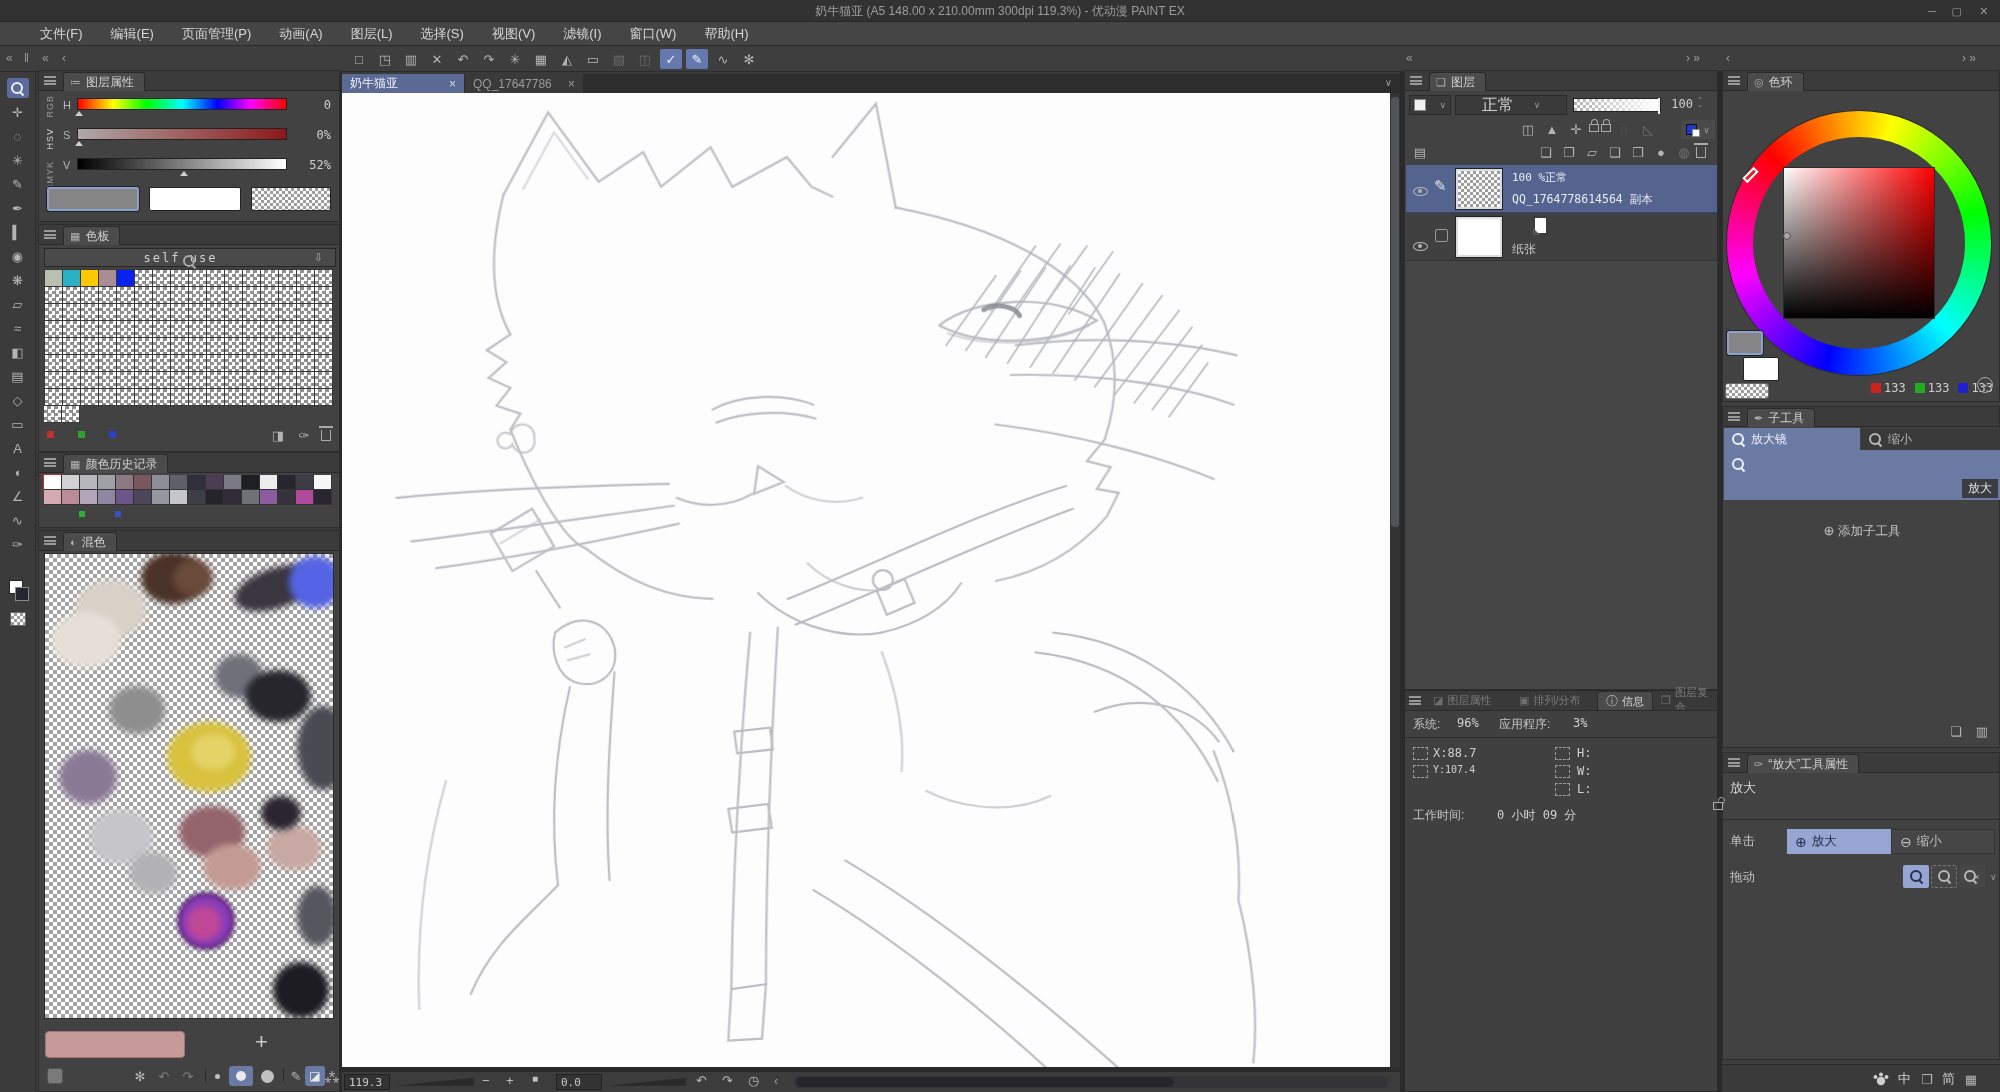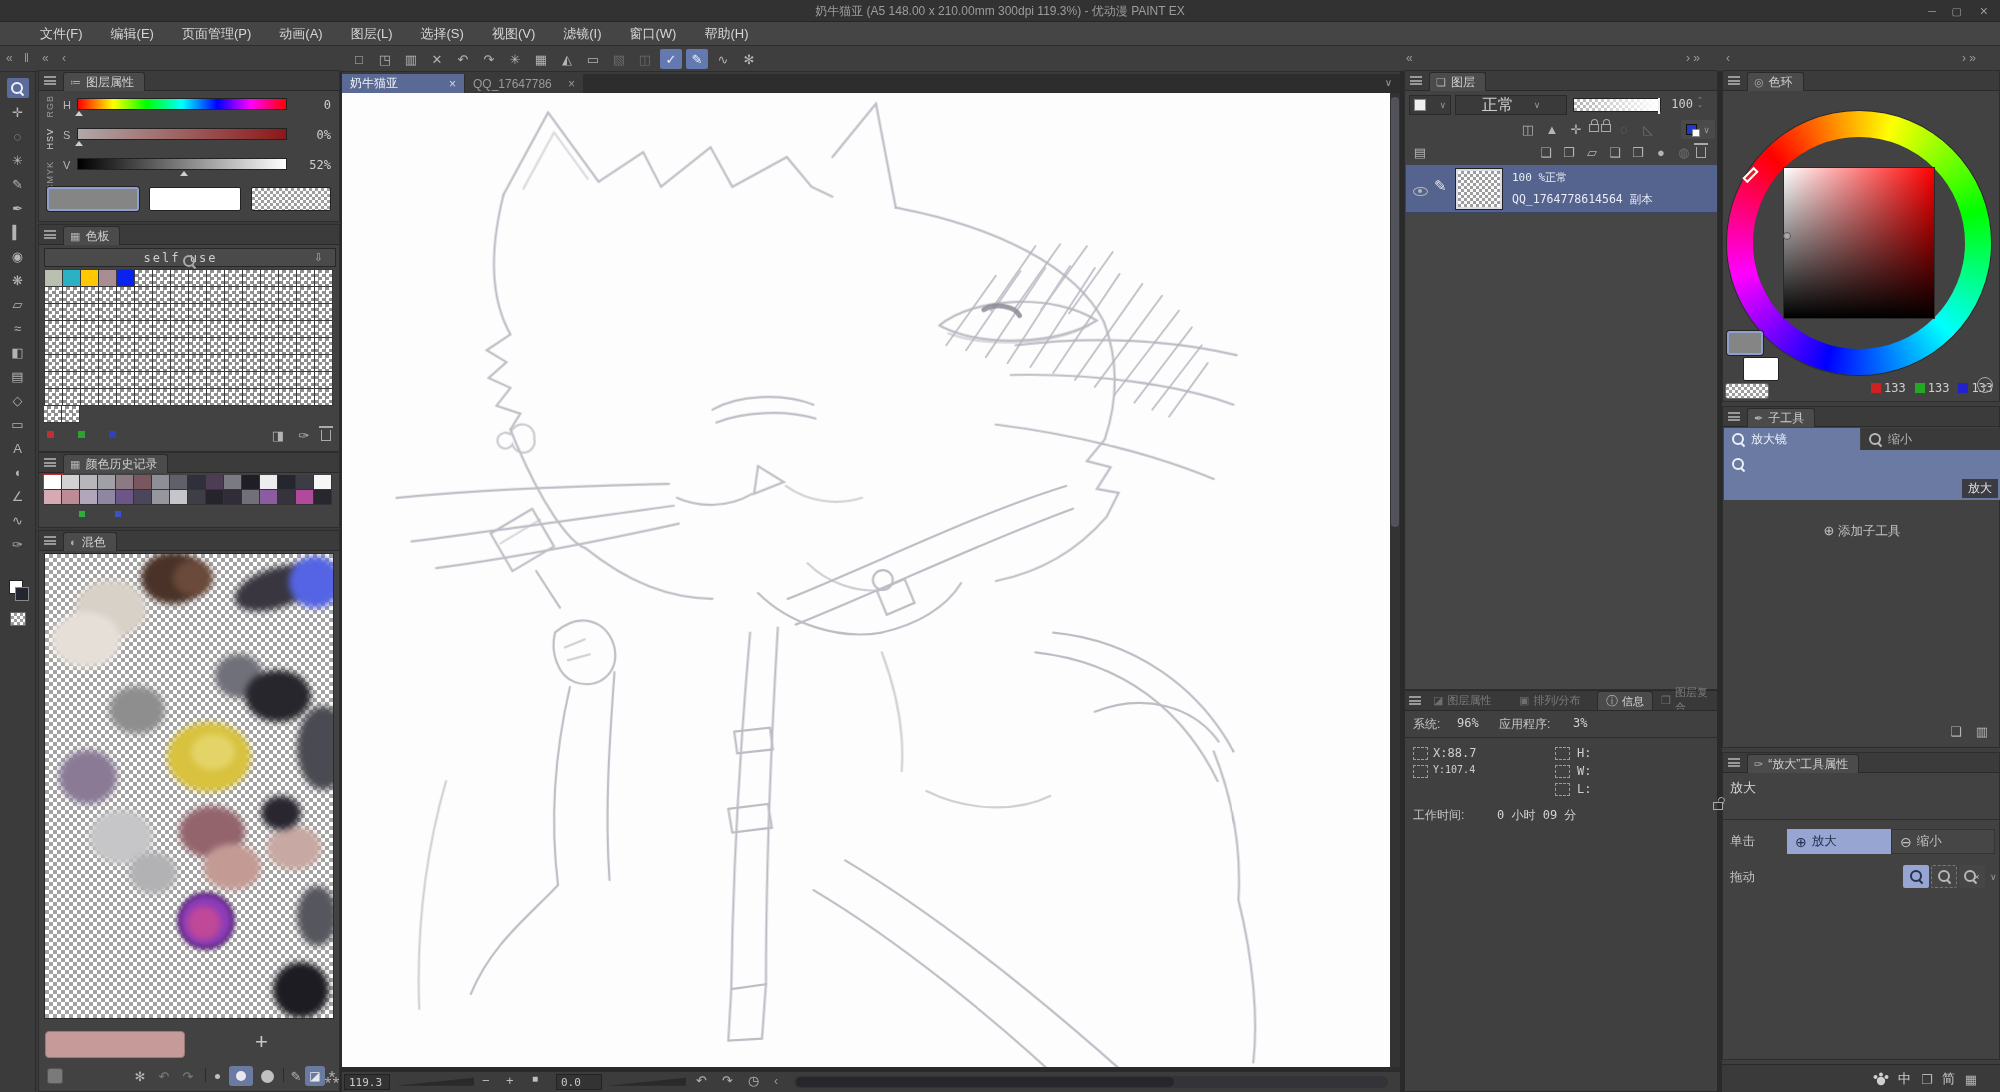--- a/index.html
+++ b/index.html
@@ -611,20 +611,27 @@
       </div>
 
     <div class="abs" style="left:1px;top:94px;width:311px;height:524px;background:#464646"></div>
     <div class="abs" style="left:1px;top:94px;width:311px;height:48px;background:#55648e;border-bottom:1px solid #3a4466">
       <span class="eye abs" style="left:7px;top:19px"></span>
       <span class="abs" style="left:28px;top:12px;color:#dfe3f0;font-size:15px">✎</span>
       <div class="abs checker-sm" style="left:50px;top:4px;width:46px;height:40px;border:2px solid #dcdce4;outline:1px solid #222"></div>
       <span class="abs mono" style="left:106px;top:5px;font-size:11px;color:#e8ecf6">100 %正常</span>
       <span class="abs mono" style="left:106px;top:27px;font-size:11.5px;color:#e8ecf6">QQ_1764778614564 副本</span>
     </div>
+    <div class="abs" style="left:1px;top:142px;width:311px;height:48px;background:#404040;border-bottom:1px solid #333">
+      <span class="eye abs" style="left:7px;top:19px"></span>
+      <span class="abs" style="left:29px;top:16px;width:13px;height:13px;border:1px solid #999;border-radius:2px"></span>
+      <div class="abs" style="left:50px;top:4px;width:46px;height:40px;background:#fff;border:2px solid #dcdce4;outline:1px solid #222"></div>
+      <span class="paper abs" style="left:108px;top:3px"></span>
+      <span class="abs" style="left:106px;top:28px;font-size:12px;color:#c4c4c4">纸张</span>
+    </div>
   </div>
 
   <div class="abs" style="left:1404px;top:690px;width:314px;height:20px;background:#393939;border:1px solid #2a2a2a;border-bottom:none">
     <span class="ham abs" style="left:4px;top:5px"></span>
     <div class="abs tabchip" style="left:20px;height:18px;opacity:.45;gap:4px">
       <span class="picon">◪</span>
       <span style="font-size:11px">图层属性</span>
     </div>
     <div class="abs tabchip" style="left:106px;height:18px;opacity:.45;gap:4px">
       <span class="picon">▣</span>

